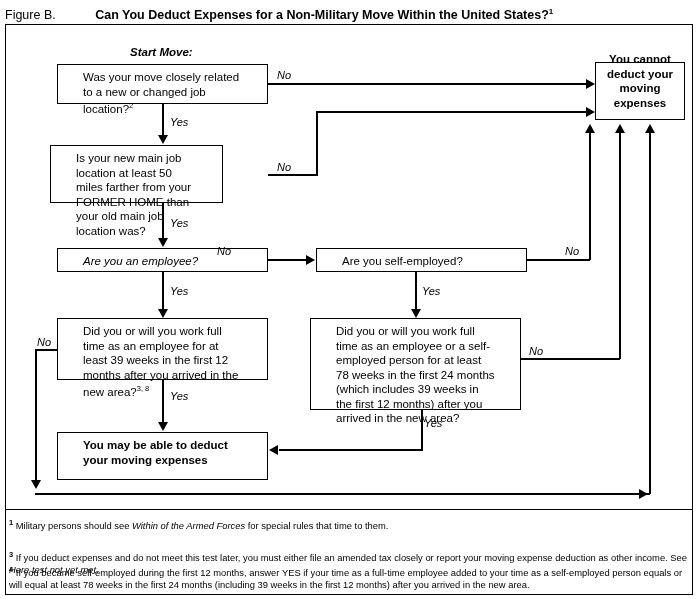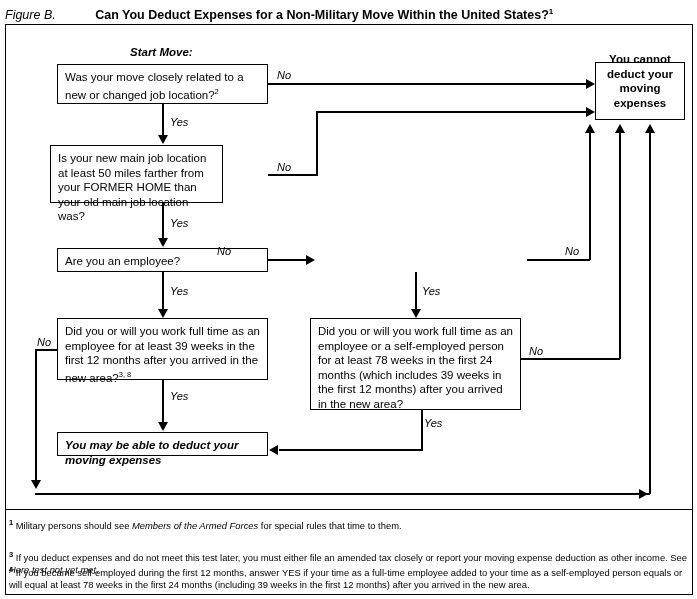--- a/index.html
+++ b/index.html
@@ -6,45 +6,45 @@
   body{
     font-family:"Liberation Sans", sans-serif;
     width:697px;height:599px;position:relative;overflow:hidden;
     color:#000;
   }
   #root{position:absolute;left:0;top:0;width:697px;height:599px;}
 
   
   .title-row{position:absolute;left:5px;top:4px;width:690px;height:18px;
     white-space:nowrap;font-size:12.5px;line-height:16px;}
-  .title-label{font-weight:400;font-style:italic;}
+  .title-label{font-weight:400;}
   .title-main{font-weight:bold;margin-left:29px;}
   .sup{font-size:8px;vertical-align:super;font-weight:bold;}
 
   
   .frame{position:absolute;border:1.5px solid #000;box-sizing:border-box;}
   #chart-frame{left:5px;top:24px;width:688px;height:486px;}
   #notes-frame{left:5px;top:510px;width:688px;height:85px;border-top:none;}
 
   
   .node{position:absolute;border:1.5px solid #000;background:#fff;
     box-sizing:border-box;font-size:11.5px;line-height:14.5px;
-    padding:5px 7px;}
+    padding:5px 25px;}
   .node.bold{font-weight:bold;}
   .node.center{text-align:center;display:flex;align-items:flex-end;
     justify-content:center;padding:9px 4px;}
   .node .sup{font-size:7.5px;vertical-align:super;font-weight:normal;}
 
   #n-start    {left:57px; top:64px;  width:211px;height:40px;}
   #n-miles    {left:50px; top:145px; width:173px;height:58px;}
-  #n-employee {left:57px; top:248px; width:211px;height:24px;}
+  #n-employee {left:57px; top:248px; width:211px;height:24px;font-style:italic;}
   #n-selfemp  {left:316px;top:248px; width:211px;height:24px;}
   #n-39weeks  {left:57px; top:318px; width:211px;height:62px;}
   #n-78weeks  {left:310px;top:318px; width:211px;height:92px;}
-  #n-may      {left:57px; top:432px; width:211px;height:24px;font-style:italic;}
+  #n-may      {left:57px; top:432px; width:211px;height:48px;}
   #n-cannot   {left:595px;top:62px;  width:90px; height:58px;}
 
   
   #start-here{position:absolute;left:130px;top:46px;font-size:11.5px;
     font-style:italic;font-weight:bold;}
 
   
   .edge-label{position:absolute;font-size:11px;font-style:italic;
     white-space:nowrap;}
 
@@ -86,20 +86,21 @@
   <div class="frame" id="notes-frame"></div>
 
   <div id="start-here">Start Move:</div>
 
   <div class="node" id="n-start"><span>Was your move closely related to a new or changed job location?</span><span class="sup">2</span></div>
 
   <div class="node" id="n-miles"><span>Is your new main job location at least 50 miles farther from your FORMER HOME than your old main job location was?</span></div>
 
   <div class="node" id="n-employee"><span>Are you an employee?</span></div>
 
+  <div class="node" id="n-selfemp"><span>Are you self-employed?</span></div>
 
   <div class="node" id="n-39weeks"><span>Did you or will you work full time as an employee for at least 39 weeks in the first 12 months after you arrived in the new area?</span><span class="sup">3, 8</span></div>
 
   <div class="node" id="n-78weeks"><span>Did you or will you work full time as an employee or a self-employed person for at least 78 weeks in the first 24 months (which includes 39 weeks in the first 12 months) after you arrived in the new area?</span></div>
 
   <div class="node bold" id="n-may"><span>You may be able to deduct your moving expenses</span></div>
 
   <div class="node bold center" id="n-cannot">
       <span>You cannot deduct your moving expenses</span>
     </div>
@@ -156,17 +157,17 @@
   <div class="arr arr-d" style="left:158px;top:422px;"></div>
 
   <div class="ln hln" style="left:521px;top:358px;width:99px;"></div>
   <div class="ln vln" style="left:619px;top:133px;height:226px;"></div>
   <div class="arr arr-u" style="left:615px;top:124px;"></div>
 
   <div class="ln vln" style="left:421px;top:410px;height:40px;"></div>
   <div class="ln hln" style="left:279px;top:449px;width:144px;"></div>
   <div class="arr arr-l" style="left:269px;top:445px;"></div>
 
-  <div class="note" id="note1"><span class="nsup">1</span> <span>Military persons should see </span><i>Members of the Armed Forces</i><span> for special rules that time to them.</span></div>
+  <div class="note" id="note1"><span class="nsup">1</span> <span>Military persons should see </span><i>Within of the Armed Forces</i><span> for special rules that time to them.</span></div>
   <div class="note" id="note3"><span class="nsup">3</span> <span>If you deduct expenses and do not meet this test later, you must either file an amended tax closely or report your moving expense deduction as other income. See </span><i>Here test not yet met</i><span>.</span></div>
   <div class="note" id="note4"><span class="nsup">4</span> <span>If you became self-employed during the first 12 months, answer YES if your time as a full-time employee added to your time as a self-employed person equals or will equal at least 78 weeks in the first 24 months (including 39 weeks in the first 12 months) after you arrived in the new area.</span></div>
 
 </div>
 
 </body></html>

